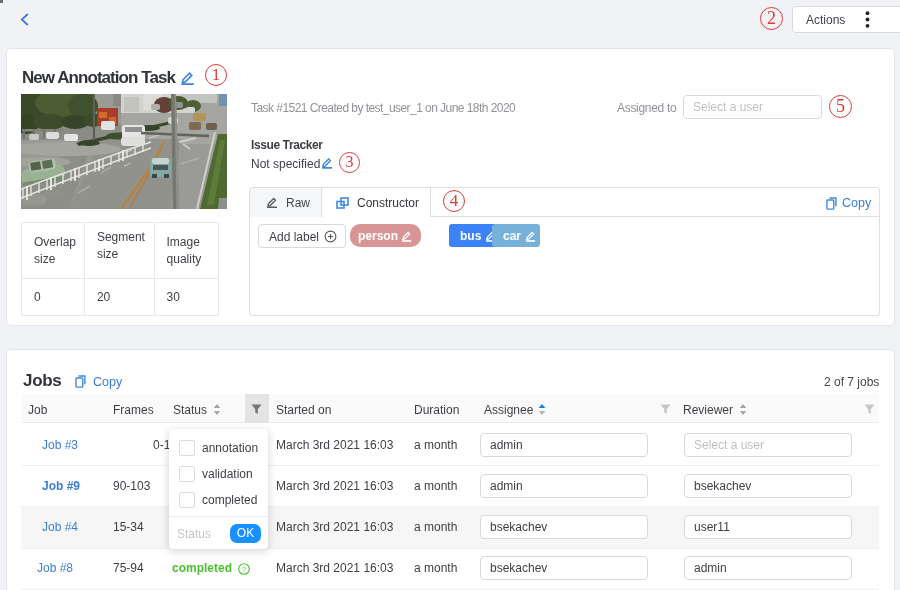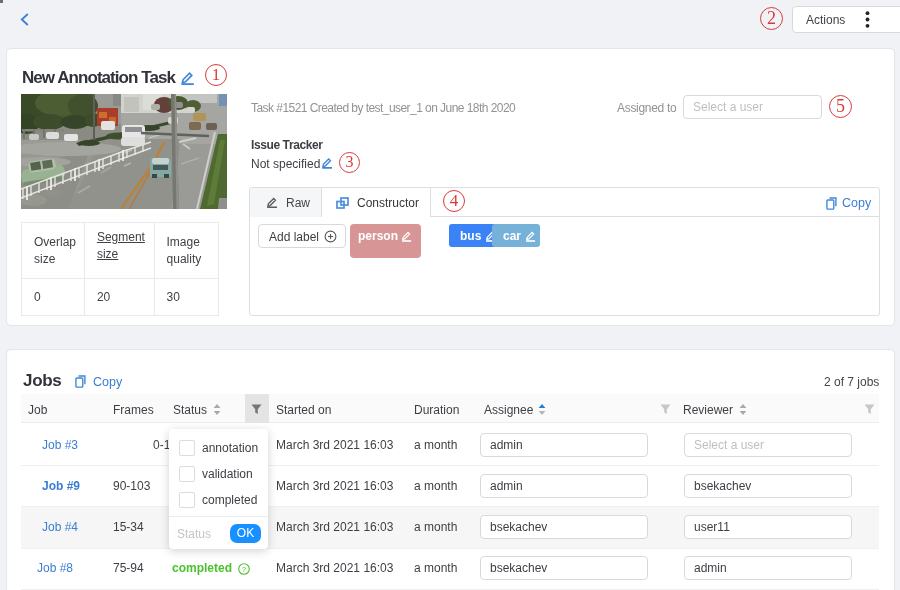--- a/index.html
+++ b/index.html
@@ -189,21 +189,21 @@
   <polygon points="153.5,0 155,0 158,115 155.5,115" fill="#8e908a"></polygon>
 
   <rect x="72" y="0" width="2" height="46" fill="#5e6058"></rect>
 </svg>
 </div>
 
 <table class="abs" style="left:21px;top:222px;border-collapse:collapse;width:198px;font-size:12px;color:#3f4247;">
   <tbody>
       <tr>
     <td style="border:1px solid #e9e9e9;width:65px;padding:6px 0 6px 12px;line-height:17px;">Overlap size</td>
-    <td style="border:1px solid #e9e9e9;width:72px;padding:6px 0 15px 12px;line-height:17px;text-decoration:underline;">Segment size</td>
+    <td style="border:1px solid #e9e9e9;width:72px;padding:6px 0 15px 12px;line-height:17px;">Segment size</td>
     <td style="border:1px solid #e9e9e9;width:69px;padding:6px 0 6px 12px;line-height:17px;">Image quality</td>
   </tr>
   <tr>
     <td style="border:1px solid #e9e9e9;padding:11px 0 11px 12px;">0</td>
     <td style="border:1px solid #e9e9e9;padding:11px 0 11px 12px;">20</td>
     <td style="border:1px solid #e9e9e9;padding:11px 0 11px 12px;">30</td>
   </tr>
 </tbody>
   </table>
 
@@ -256,21 +256,21 @@
 <div class="abs" style="left:258px;top:224px;width:88px;height:24px;border:1px solid #d9d9d9;border-radius:4px;background:#fff;"></div>
 <div class="abs" style="left:269px;top:230px;color:#3c3f44;">Add label</div>
 <div class="abs" style="left:324px;top:230px;">
   <svg width="13" height="13" viewBox="0 0 14 14">
       <circle cx="7" cy="7" r="5.8" fill="none" stroke="#56585c" stroke-width="1.2"></circle>
       <line x1="7" y1="4.2" x2="7" y2="9.8" stroke="#56585c" stroke-width="1.2"></line>
       <line x1="4.2" y1="7" x2="9.8" y2="7" stroke="#56585c" stroke-width="1.2"></line>
     </svg>
 </div>
 
-<div class="abs" style="left:350px;top:224px;width:71px;height:34px;background:#d89595;border-radius:4px;color:#fff;font-weight:bold;">
+<div class="abs" style="left:350px;top:224px;width:71px;height:23px;background:#d89595;border-radius:10px;color:#fff;font-weight:bold;">
   <span style="position:absolute;left:8px;top:5px;">person</span>
   <svg style="position:absolute;left:51px;top:6px;" width="11" height="12" viewBox="0 0 15 16">
       <path d="M3 9.8 L9.6 3.2 L11.8 5.4 L5.2 12 L2.4 12.6 Z" fill="none" stroke="#fff" stroke-width="1.7"></path>
       <line x1="1.5" y1="14.8" x2="13.8" y2="14.8" stroke="#fff" stroke-width="2.2"></line>
     </svg>
 </div>
 <div class="abs" style="left:449px;top:224px;width:49px;height:23px;background:#3b82f6;border-radius:3px;color:#fff;font-weight:bold;">
   <span style="position:absolute;left:11px;top:5px;">bus</span>
   <svg style="position:absolute;left:36px;top:6px;" width="11" height="12" viewBox="0 0 15 16">
       <path d="M3 9.8 L9.6 3.2 L11.8 5.4 L5.2 12 L2.4 12.6 Z" fill="none" stroke="#fff" stroke-width="1.7"></path>

